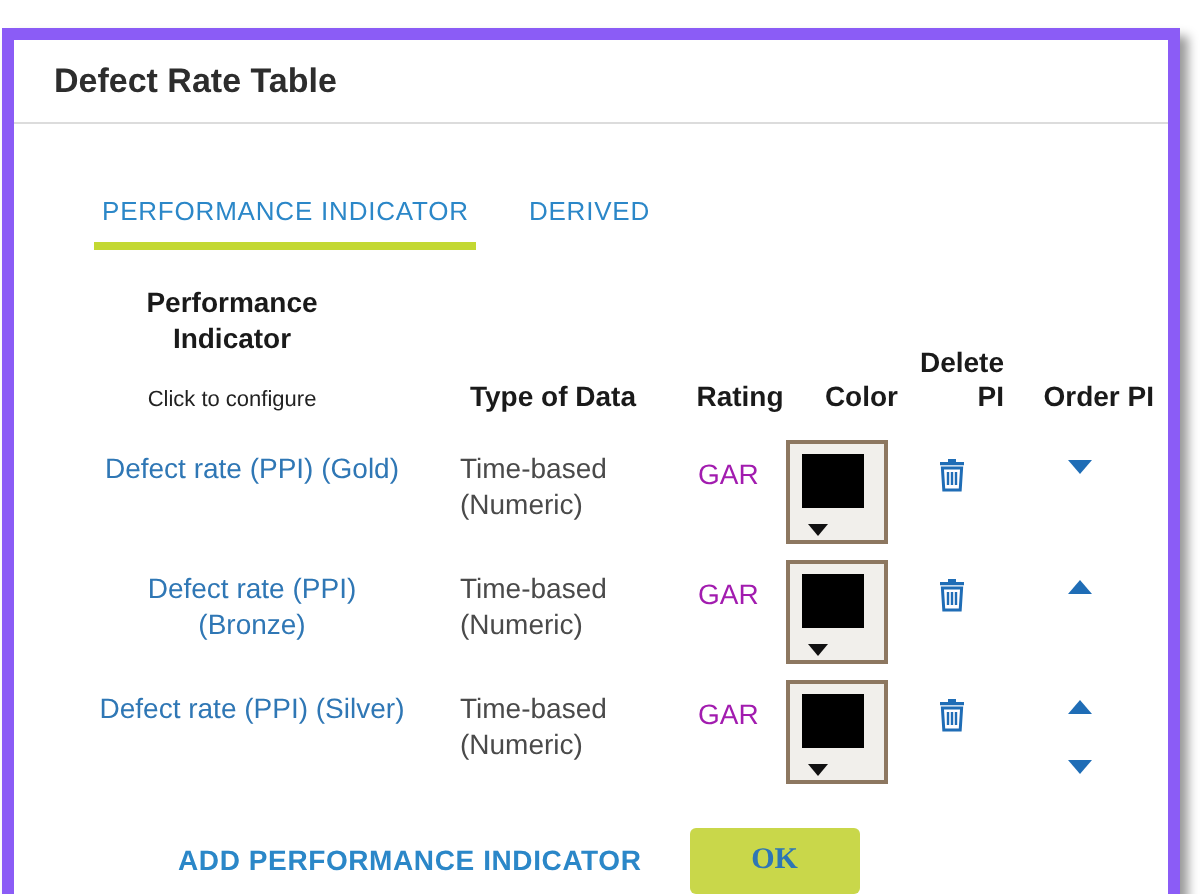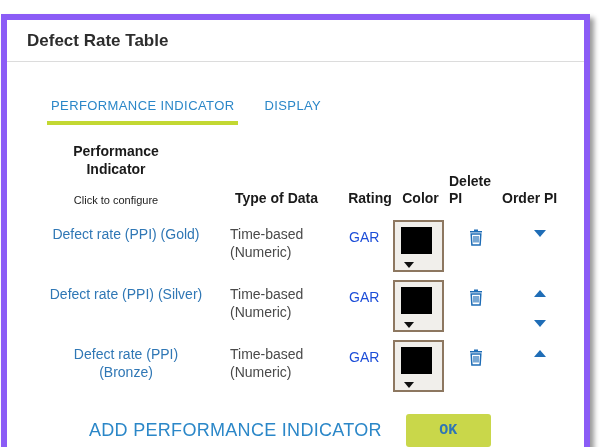--- a/index.html
+++ b/index.html
@@ -59,22 +59,22 @@
   th {
     font-size: 14px;
     font-weight: bold;
     color: #1a1a1a;
     vertical-align: bottom;
     padding: 0 0 12px 0;
     line-height: 1.25;
   }
   th.h-pi { text-align: center; padding-right: 20px; }
   th.h-type, th.h-rating { text-align: center; }
-  th.h-color { text-align: center; }
-  th.h-del, th.h-order { text-align: left; margin-left: 16px; }
+  th.h-color { text-align: right; }
+  th.h-del, th.h-order { text-align: right; margin-left: 16px; }
   .h-hint {
     display: block;
     font-size: 11px;
     font-weight: normal;
     color: #222;
     margin-top: 16px;
   }
   td {
     vertical-align: top;
     height: 60px;
@@ -85,21 +85,21 @@
   td.cell-name { padding-top: 5px; text-align: center; }
   td.cell-name a {
     color: #2f77b5;
     text-decoration: none;
     cursor: pointer;
     display: inline-block;
   }
   td.cell-name a.narrow { max-width: 120px; }
   td.cell-type { padding-top: 5px; }
   td.cell-type span { display: inline-block; max-width: 96px; margin-left: 24px; }
-  td.cell-rating { padding-top: 8px; color: #1d4ed8; }
+  td.cell-rating { padding-top: 8px; color: #a21caf; }
   td.cell-color { padding-top: 0; }
   td.cell-del { text-align: center; padding-top: 9px; }
   td.cell-order { text-align: center; padding-top: 10px; }
   
   .color-picker {
     width: 51px; height: 52px;
     background: #f1efeb;
     border: 2px solid #8d7760;
     padding: 5px 0 0 6px;
     cursor: pointer;
@@ -129,54 +129,54 @@
   .order-stack { display: flex; flex-direction: column; align-items: center; gap: 23px; }
   .trash-btn { display: inline-block; cursor: pointer; line-height: 0; }
   
   .actions {
     display: flex;
     align-items: center;
     margin: 14px 0 0 0;
     padding-left: 82px;
   }
   .action-link {
-    font-size: 18px;
-    font-weight: normal;
+    font-size: 14px;
+    font-weight: bold;
     letter-spacing: 0.3px;
     color: #2b87c8;
     text-decoration: none;
     cursor: pointer;
     white-space: nowrap;
   }
   .link-derived { margin-left: 40px; }
   .ok-button {
     margin-left: 24px;
     width: 85px; height: 33px;
     background: #c9d74a;
     border: none;
     border-radius: 3px;
-    font-family: Liberation Mono, monospace;
+    font-family: Liberation Serif, serif;
     font-size: 15px;
     font-weight: bold;
     color: #2e76b5;
     cursor: pointer;
   }
 </style>
 </head>
 <body>
 
 <div class="dialog">
 
   <div class="dialog-header">
     <h1 class="dialog-title">Defect Rate Table</h1>
   </div>
 
   <div class="tabs">
     <div class="tab active">PERFORMANCE INDICATOR</div>
-    <div class="tab">DISPLAY</div>
+    <div class="tab">DERIVED</div>
   </div>
 
   <table class="pi-table">
     <colgroup>
       <col class="c-pi">
         <col class="c-type">
         <col class="c-rating">
       <col class="c-color">
         <col class="c-del">
         <col class="c-order">
@@ -223,21 +223,21 @@
         </td>
         <td class="cell-order">
           <div class="order-stack">
             <span class="tri-down"></span>
           </div>
         </td>
       </tr>
 
       <tr>
         <td class="cell-name">
-          <a>Defect rate (PPI) (Silver)</a>
+          <a class="narrow">Defect rate (PPI) (Bronze)</a>
         </td>
         <td class="cell-type">
           <span>Time-based (Numeric)</span>
         </td>
         <td class="cell-rating">
           <span>GAR</span>
         </td>
         <td class="cell-color">
           <div class="color-picker">
             <div class="color-swatch" style="background: rgb(0, 0, 0);"></div>
@@ -249,28 +249,27 @@
             <svg width="16" height="17" viewBox="0 0 16 17">
               <path d="M6 0.5 H10 V2 H14 V3.6 H2 V2 H6 Z" fill="#1f6db6"></path>
               <path d="M3.2 5 H12.8 L12.1 16 H3.9 Z" fill="none" stroke="#1f6db6" stroke-width="1.5"></path>
               <path d="M6 7 V13.5 M8 7 V13.5 M10 7 V13.5" stroke="#1f6db6" stroke-width="1.2"></path>
             </svg>
           </span>
         </td>
         <td class="cell-order">
           <div class="order-stack">
             <span class="tri-up"></span>
-            <span class="tri-down"></span>
           </div>
         </td>
       </tr>
 
       <tr>
         <td class="cell-name">
-          <a class="narrow">Defect rate (PPI) (Bronze)</a>
+          <a>Defect rate (PPI) (Silver)</a>
         </td>
         <td class="cell-type">
           <span>Time-based (Numeric)</span>
         </td>
         <td class="cell-rating">
           <span>GAR</span>
         </td>
         <td class="cell-color">
           <div class="color-picker">
             <div class="color-swatch" style="background: rgb(0, 0, 0);"></div>
@@ -282,20 +281,21 @@
             <svg width="16" height="17" viewBox="0 0 16 17">
               <path d="M6 0.5 H10 V2 H14 V3.6 H2 V2 H6 Z" fill="#1f6db6"></path>
               <path d="M3.2 5 H12.8 L12.1 16 H3.9 Z" fill="none" stroke="#1f6db6" stroke-width="1.5"></path>
               <path d="M6 7 V13.5 M8 7 V13.5 M10 7 V13.5" stroke="#1f6db6" stroke-width="1.2"></path>
             </svg>
           </span>
         </td>
         <td class="cell-order">
           <div class="order-stack">
             <span class="tri-up"></span>
+            <span class="tri-down"></span>
           </div>
         </td>
       </tr>
 
     </tbody>
   </table>
 
   <div class="actions">
     <a class="action-link">ADD PERFORMANCE INDICATOR</a>
     <button class="ok-button">OK</button>

